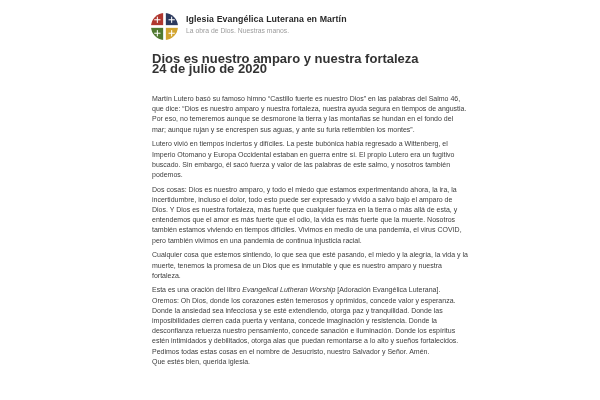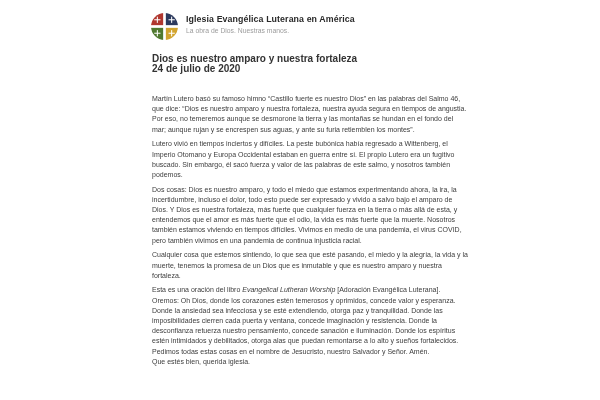--- a/index.html
+++ b/index.html
@@ -19,21 +19,21 @@
     font-size:8.8px; font-weight:bold; color:#2a2a2a; letter-spacing:0.1px;
     line-height:9px;
   }
   .tagline { font-size:6.8px; color:#9c9c9c; margin-top:3px; line-height:7px; }
   
   .content {
     position:absolute; left:152px; top:54px; width:317px;
     color:#3c3c3c;
   }
   .title-block {
-    font-weight:bold; font-size:10px; line-height:10px; color:#333333;
+    font-weight:bold; font-size:13px; line-height:10px; color:#333333;
     margin-bottom:20px;
   }
   .content p { margin:0 0 4.5px 0; font-size:7px; line-height:10.2px; }
   .italic { font-style:italic; }
   .block-line { display:block; }
 </style>
 </head>
 <body>
 
 <div class="page">
@@ -53,21 +53,21 @@
           <rect x="4.1" y="7" width="6" height="1"></rect>
         <rect x="20.4" y="4.5" width="1" height="6"></rect>
           <rect x="17.9" y="7" width="6" height="1"></rect>
         <rect x="6.6" y="17.5" width="1" height="6"></rect>
           <rect x="4.1" y="20" width="6" height="1"></rect>
         <rect x="20.4" y="17.5" width="1" height="6"></rect>
           <rect x="17.9" y="20" width="6" height="1"></rect>
       </g>
     </svg>
     <div class="lh-text">
-      <div class="org-name">Iglesia Evangélica Luterana en América</div>
+      <div class="org-name">Iglesia Evangélica Luterana en Martín</div>
       <div class="tagline">La obra de Dios. Nuestras manos.</div>
     </div>
   </div>
 
   <div class="content">
     <div class="title-block">
       <div>Dios es nuestro amparo y nuestra fortaleza</div>
       <div>24 de julio de 2020</div>
     </div>
 

